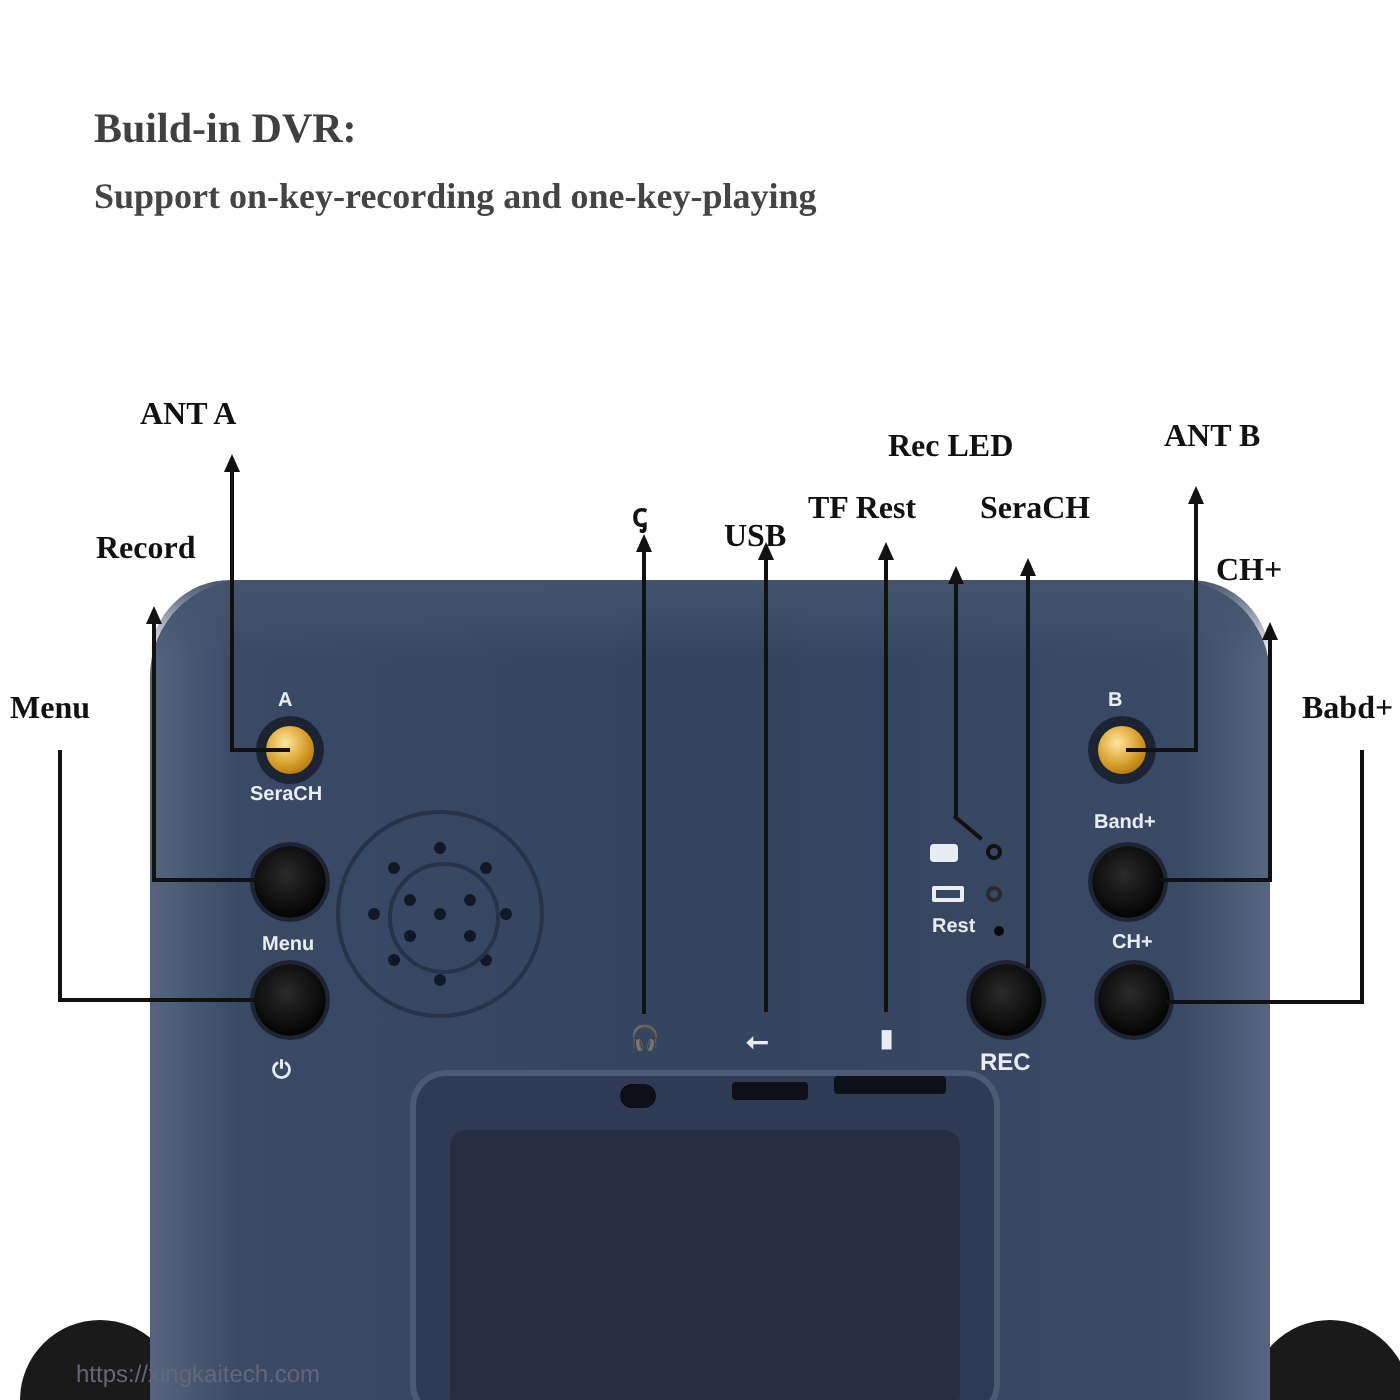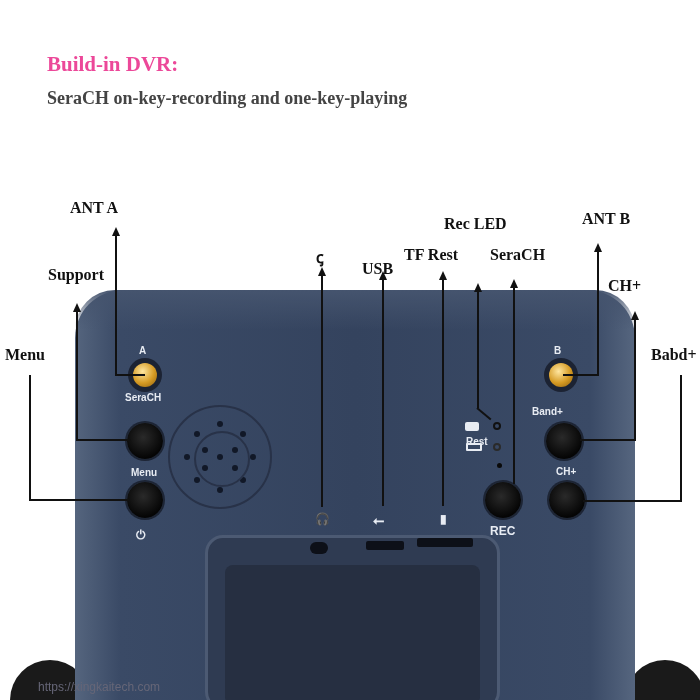--- a/index.html
+++ b/index.html
@@ -1,18 +1,18 @@
 <!DOCTYPE html>
 <html><head>
 <meta charset="utf-8">
 <style>
 *{box-sizing:border-box;margin:0;padding:0}
 body{width:700px;height:700px;background:#fff;position:relative;overflow:hidden;font-family:"Liberation Serif",serif}
 .abs{position:absolute}
-.title{left:47px;top:52px;font-size:21px;font-weight:bold;color:#ec4899}
+.title{left:47px;top:52px;font-size:21px;font-weight:bold;color:#404040}
 .subtitle{left:47px;top:88px;font-size:18px;font-weight:bold;color:#444}
 .lbl{position:absolute;font-size:16px;font-weight:bold;color:#111;white-space:nowrap}
 .body{left:75px;top:290px;width:560px;height:430px;border-radius:48px 48px 0 0;background:linear-gradient(90deg,#55657e 0%,#3a4a66 8%,#34435e 50%,#3a4a66 92%,#56667f 100%)}
 .body:before{content:"";position:absolute;left:0;top:0;right:0;height:40px;border-radius:48px 48px 0 0;background:linear-gradient(180deg,#45546e,transparent)}
 .ant{width:34px;height:34px;border-radius:50%;background:#1c2333}
 .ant i{position:absolute;left:5px;top:5px;width:24px;height:24px;border-radius:50%;background:radial-gradient(circle at 40% 35%,#ffe6a0,#d59a23 55%,#8a5c0e)}
 .btn{width:36px;height:36px;border-radius:50%;background:radial-gradient(circle at 45% 40%,#2a2a2a,#050505 70%);box-shadow:0 0 0 2px #1d2535}
 .dlbl{position:absolute;font-family:"Liberation Sans",sans-serif;font-size:10px;font-weight:bold;color:#e8ecf3;white-space:nowrap}
 .spk{left:168px;top:405px;width:104px;height:104px;border-radius:50%;border:2px solid #283248}
 .spk:after{content:"";position:absolute;left:24px;top:24px;width:52px;height:52px;border-radius:50%;border:2px solid #283248}
@@ -22,21 +22,21 @@
 .port{height:9px;background:#0d1018;border-radius:2px}
 .foam{width:80px;height:80px;border-radius:50%;background:#1a1a1a}
 .line{position:absolute;background:#111}
 .arrow{position:absolute;width:0;height:0;border-left:4px solid transparent;border-right:4px solid transparent;border-bottom:9px solid #111}
 .wm{left:38px;top:680px;font-family:"Liberation Sans",sans-serif;font-size:12px;color:#667}
 </style>
 </head>
 <body>
 
 <div class="abs title">Build-in DVR:</div>
-<div class="abs subtitle">SeraCH on-key-recording and one-key-playing</div>
+<div class="abs subtitle">Support on-key-recording and one-key-playing</div>
 
 <div class="abs foam" style="left:10px;top:660px"></div>
 <div class="abs foam" style="left:625px;top:660px"></div>
 <div class="abs body"></div>
 
 <div class="dlbl" style="left:139px;top:345px">A</div>
 <div class="abs ant" style="left:128px;top:358px">
     <i></i>
   </div>
 <div class="dlbl" style="left:125px;top:392px">SeraCH</div>
@@ -68,43 +68,43 @@
 <div class="abs tray"></div>
 <div class="abs tray-in"></div>
 <div class="abs port" style="left:310px;top:542px;width:18px;height:12px;border-radius:6px"></div>
 <div class="abs port" style="left:366px;top:541px;width:38px"></div>
 <div class="abs port" style="left:417px;top:538px;width:56px"></div>
 
 <div class="abs" style="left:465px;top:422px;width:14px;height:9px;background:#e8ecf3;border-radius:2px"></div>
 <div class="abs" style="left:493px;top:422px;width:8px;height:8px;border-radius:50%;border:2px solid #111"></div>
 <div class="abs" style="left:466px;top:443px;width:16px;height:8px;border:2px solid #e8ecf3;border-radius:1px"></div>
 <div class="abs" style="left:493px;top:443px;width:8px;height:8px;border-radius:50%;border:2px solid #2a2a2a"></div>
-<div class="dlbl" style="left:466px;top:436px">Rest</div>
+<div class="dlbl" style="left:466px;top:458px">Rest</div>
 <div class="abs" style="left:497px;top:463px;width:5px;height:5px;border-radius:50%;background:#0a0a0a"></div>
 <div class="abs btn" style="left:485px;top:482px"></div>
 <div class="dlbl" style="left:490px;top:524px;font-size:12px">REC</div>
 
 <div class="dlbl" style="left:554px;top:345px">B</div>
 <div class="abs ant" style="left:544px;top:358px">
     <i></i>
   </div>
-<div class="dlbl" style="left:532px;top:406px">Band+</div>
+<div class="dlbl" style="left:547px;top:406px">Band+</div>
 <div class="abs btn" style="left:546px;top:423px"></div>
 <div class="dlbl" style="left:556px;top:466px">CH+</div>
 <div class="abs btn" style="left:549px;top:482px"></div>
 
 <div class="line" style="left:115px;top:232px;width:2px;height:143px"></div>
 <div class="line" style="left:115px;top:374px;width:30px;height:2px"></div>
 <div class="arrow" style="left:112px;top:227px"></div>
 <div class="lbl" style="left:70px;top:199px">ANT A</div>
 
 <div class="line" style="left:76px;top:308px;width:2px;height:132px"></div>
 <div class="line" style="left:76px;top:439px;width:55px;height:2px"></div>
 <div class="arrow" style="left:73px;top:303px"></div>
-<div class="lbl" style="left:48px;top:266px">Support</div>
+<div class="lbl" style="left:48px;top:266px">Record</div>
 
 <div class="line" style="left:29px;top:375px;width:2px;height:125px"></div>
 <div class="line" style="left:29px;top:499px;width:100px;height:2px"></div>
 <div class="lbl" style="left:5px;top:346px">Menu</div>
 
 <div class="line" style="left:321px;top:272px;width:2px;height:235px"></div>
 <div class="arrow" style="left:318px;top:267px"></div>
 <div class="lbl" style="left:316px;top:246px">ꞔ</div>
 
 <div class="line" style="left:382px;top:276px;width:2px;height:230px"></div>

